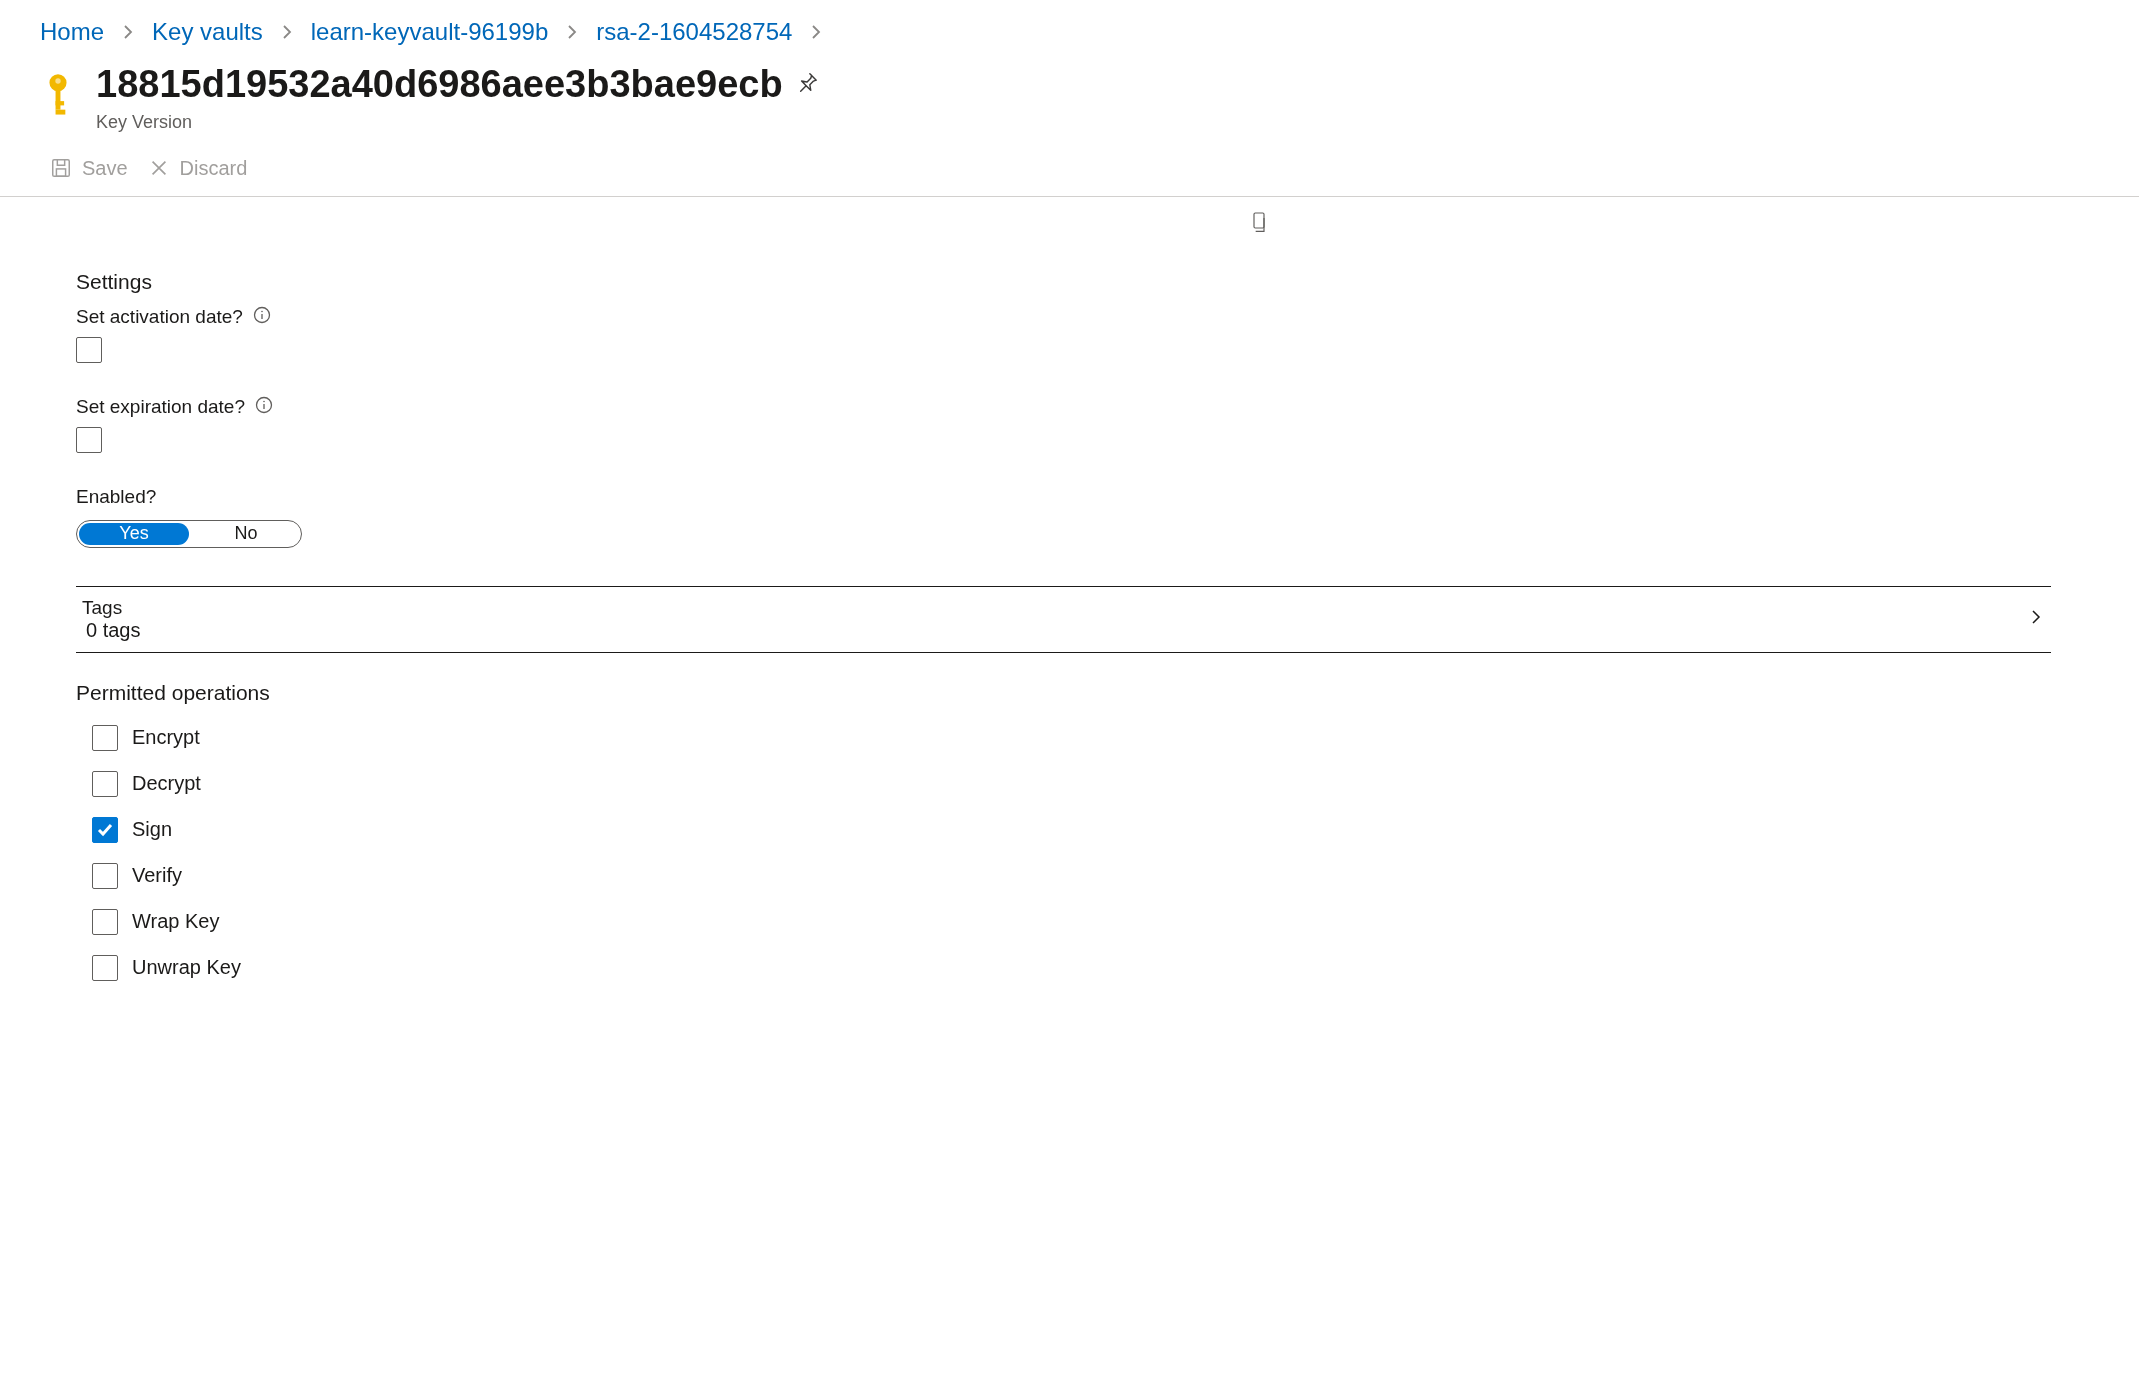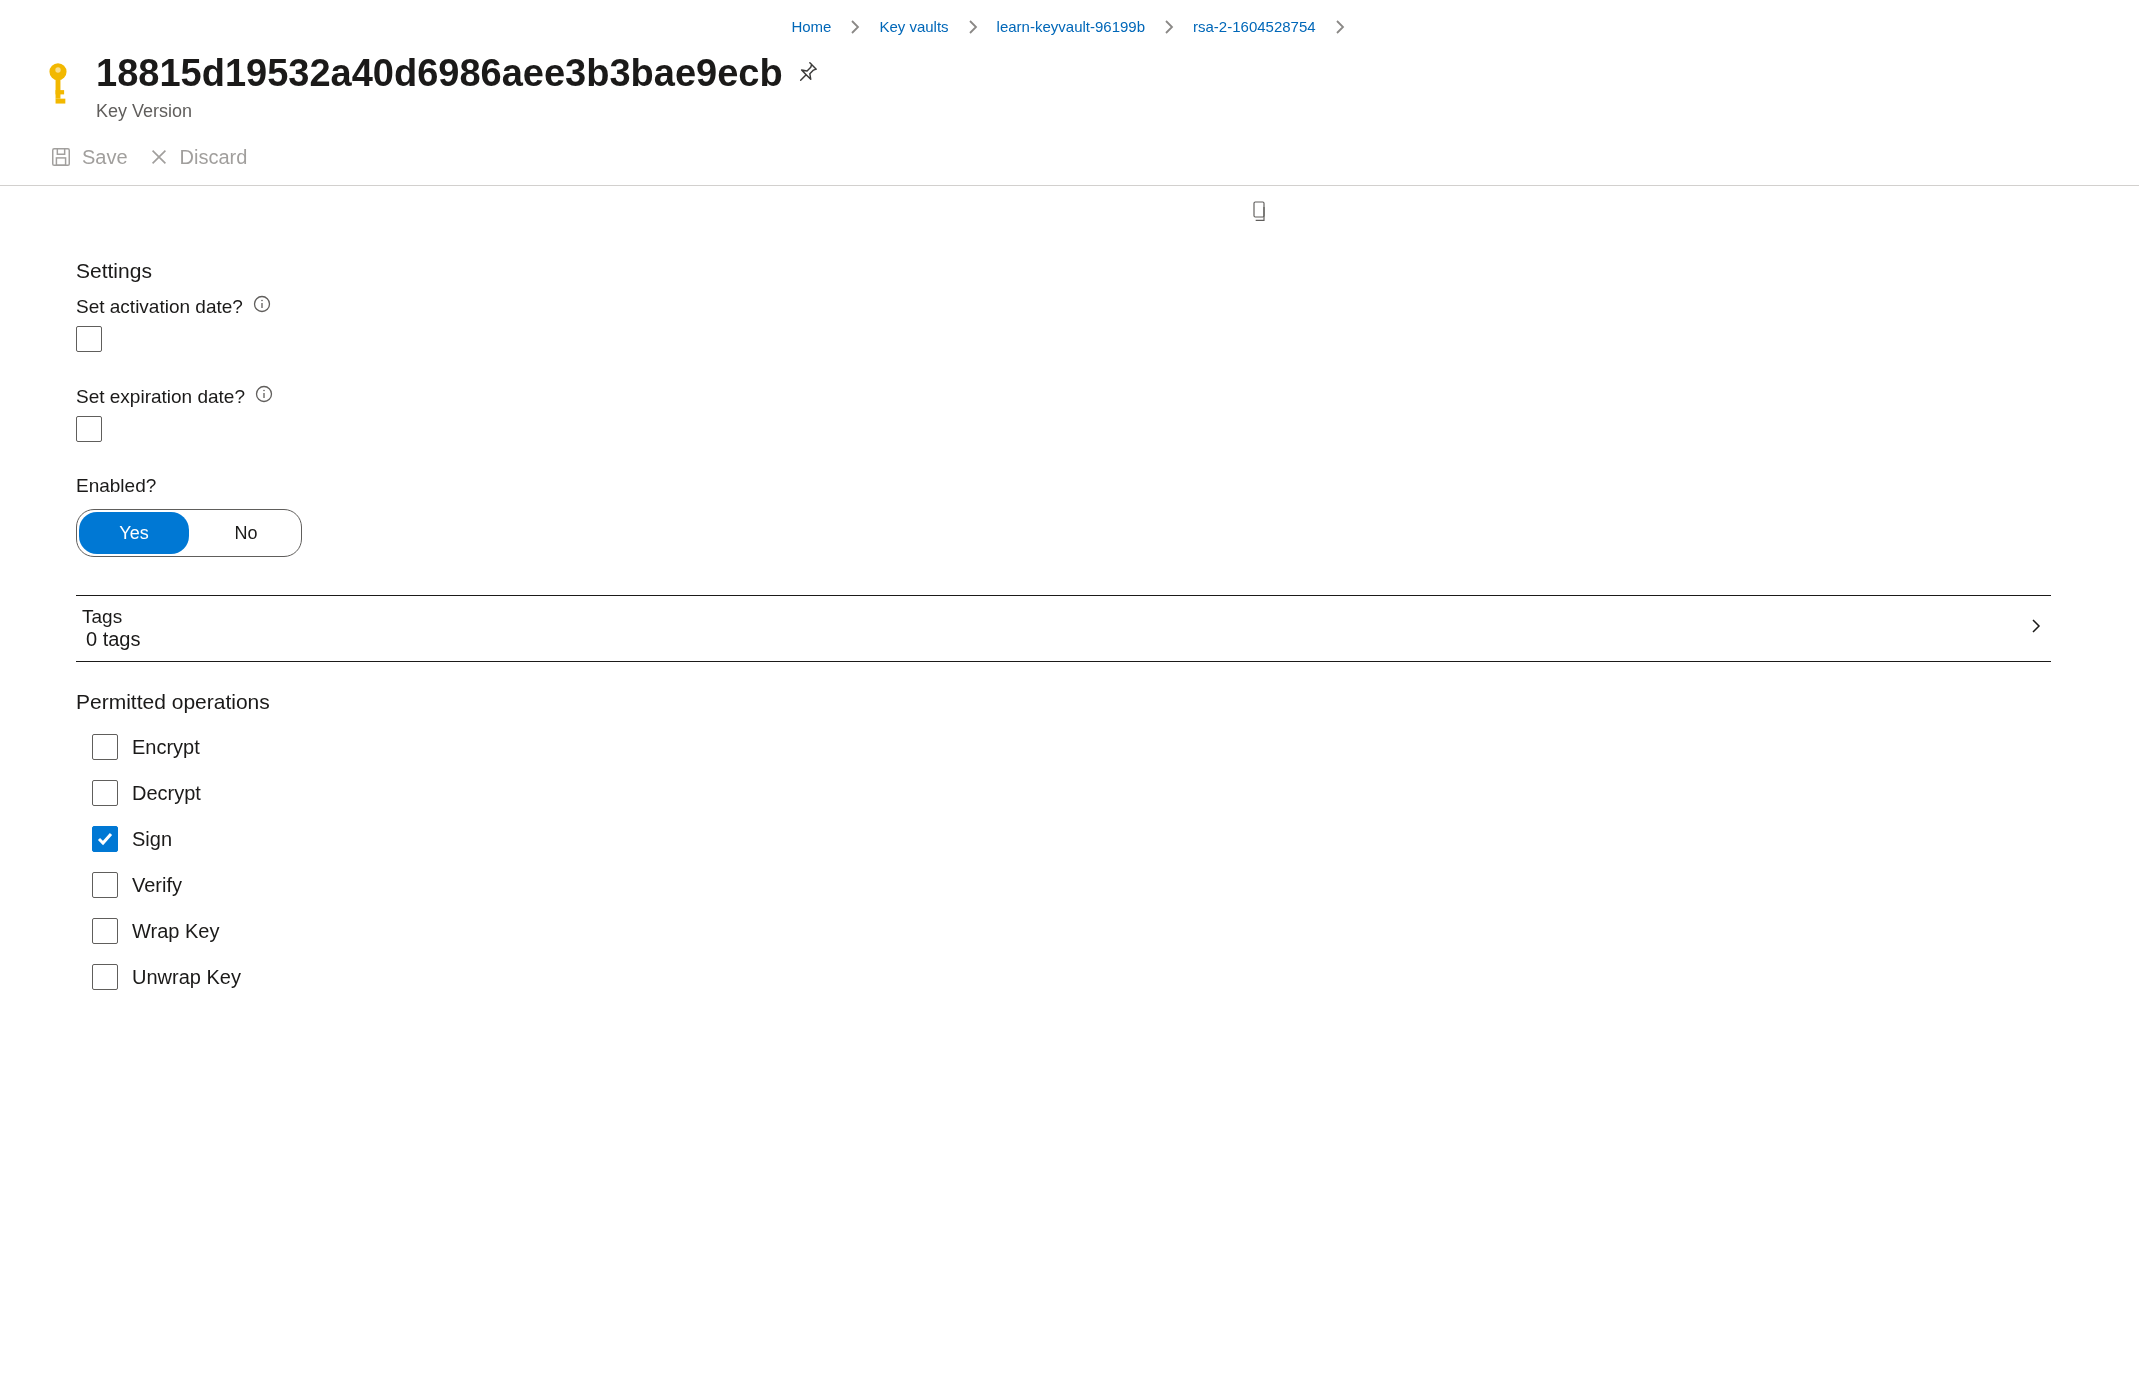--- a/index.html
+++ b/index.html
@@ -19,21 +19,21 @@
     font-family:"Segoe UI","Segoe UI Web (West European)",Arial,sans-serif;
     color:var(--text);
     font-size:19px;
     -webkit-font-smoothing:antialiased;
     background:#fff;
   }
   .page{padding:0 0 60px 0;width:2139px;max-width:100%}
   
   .breadcrumb{
     display:flex;align-items:center;gap:16px;
-    padding:18px 40px 10px 40px;font-size:15px;line-height:1.2;justify-content:center;
+    padding:18px 40px 10px 40px;font-size:24px;line-height:1.2;
   }
   .crumb{color:var(--blue);cursor:pointer}
   .chev{color:var(--gray-400);}
   .chev svg{width:16px;height:16px;display:block}
   
   .header{
     display:flex;align-items:flex-start;gap:20px;
     padding:6px 40px 4px 40px;
   }
   .key-icon{flex:0 0 36px;display:flex;justify-content:center;padding-top:10px}
@@ -62,21 +62,21 @@
   .info-icon svg{width:18px;height:18px}
   .checkbox{
     width:26px;height:26px;border:1.6px solid #605e5c;border-radius:2px;
     display:inline-flex;align-items:center;justify-content:center;cursor:pointer;background:#fff;
   }
   .checkbox.checked{border-color:var(--blue-strong);background:var(--blue-strong)}
   .checkbox.checked svg{width:18px;height:18px;stroke:#fff;stroke-width:3;fill:none}
   
   .pill{
     display:inline-flex;border:1.6px solid #605e5c;border-radius:18px;overflow:hidden;
-    height:48px;width:226px;margin-top:4px
+    height:28px;width:226px;margin-top:4px
   }
   .pill-opt{
     flex:1;display:flex;align-items:center;justify-content:center;font-size:18px;cursor:pointer
   }
   .pill-opt.selected{background:var(--blue-strong);color:#fff;border-radius:18px;margin:2px}
   .pill-opt:not(.selected){color:var(--text)}
   
   .tags-block{border-top:1px solid var(--line-dark);border-bottom:1px solid var(--line-dark);
     margin-top:38px;display:flex;align-items:center;justify-content:space-between;padding:10px 6px}
   .tags-text{display:flex;flex-direction:column;gap:0}

